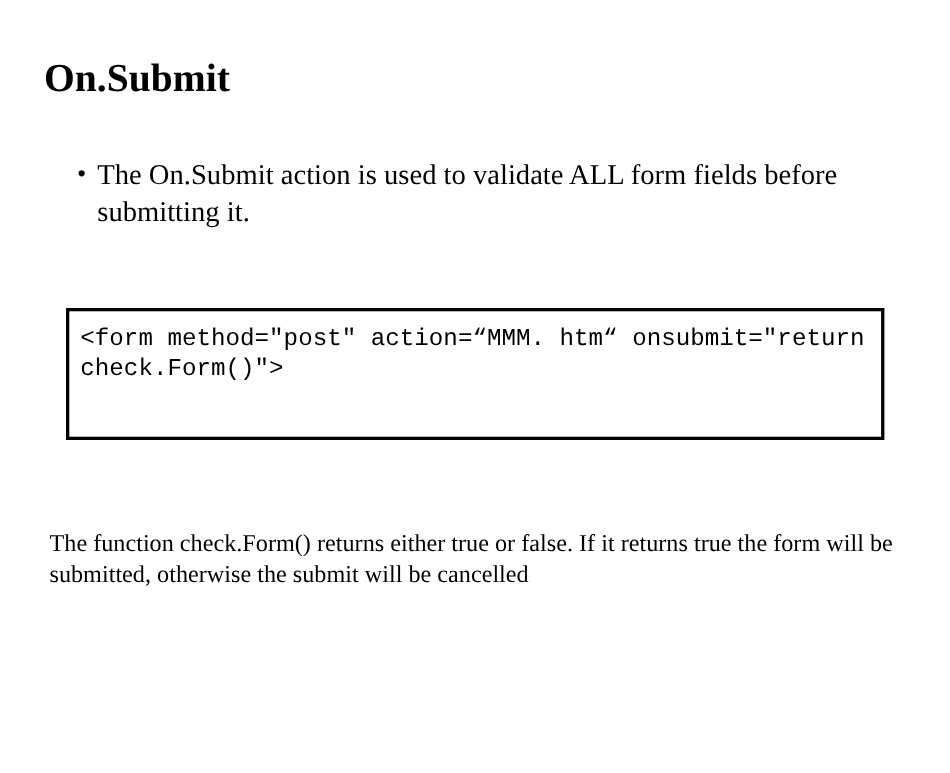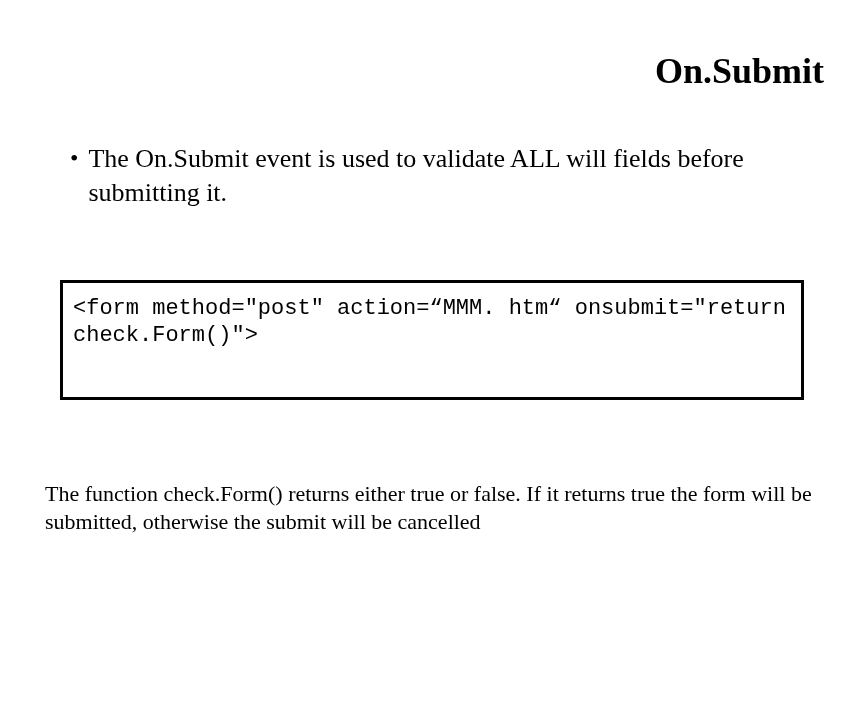--- a/index.html
+++ b/index.html
@@ -9,21 +9,21 @@
     }
     body {
       width: 864px;
       height: 703px;
       background: #ffffff;
       font-family: "Times New Roman", Times, serif;
       color: #000000;
       padding: 50px 40px 40px 40px;
     }
     .title {
-      text-align: right;
+      text-align: left;
       font-size: 36px;
       font-weight: bold;
       margin-bottom: 50px;
     }
     .bullet-wrap {
       margin-left: 30px;
       margin-bottom: 70px;
     }
     .bullet-row {
       display: flex;
@@ -58,21 +58,21 @@
     }
   </style>
 </head>
 <body>
 
 <h1 class="title">On.Submit</h1>
 
 <div class="bullet-wrap">
   <div class="bullet-row">
     <span class="bullet-dot">•</span>
-    <span class="bullet-text">The On.Submit event is used to validate ALL will fields before submitting it.</span>
+    <span class="bullet-text">The On.Submit action is used to validate ALL form fields before submitting it.</span>
   </div>
 </div>
 
 <div class="code-box">
   <div class="code-text">&lt;form method="post" action=“MMM. htm“ onsubmit="return check.Form()"&gt;</div>
 </div>
 
 <p class="footer-text">The function check.Form() returns either true or false. If it returns true the form will be submitted, otherwise the submit will be cancelled</p>
 
 </body></html>

